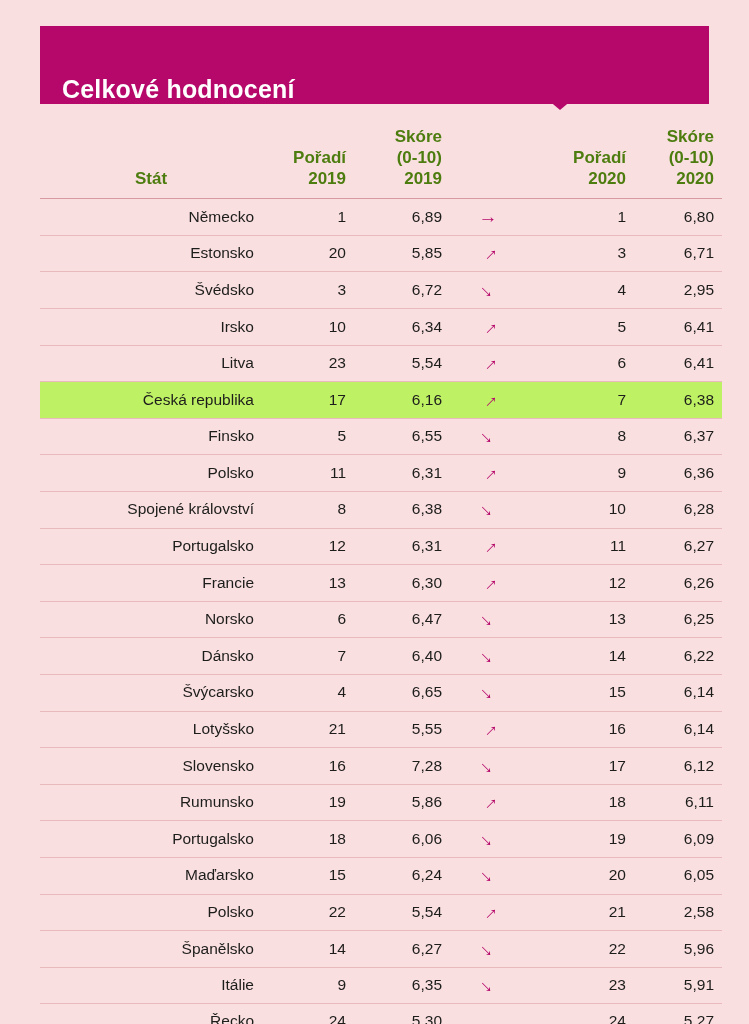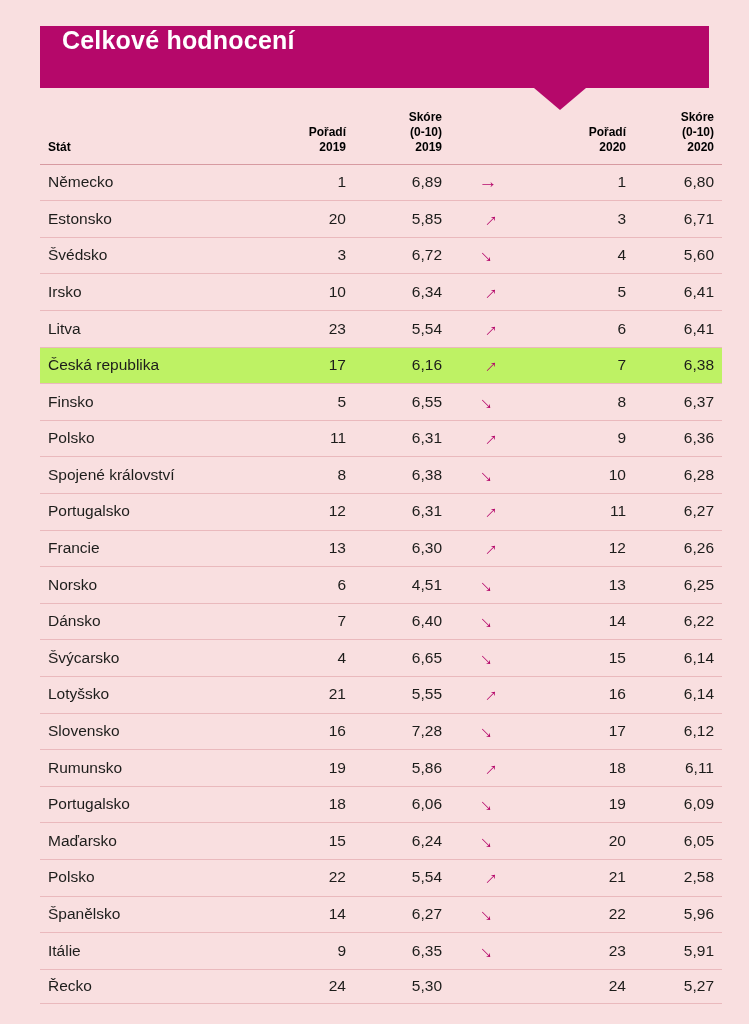--- a/index.html
+++ b/index.html
@@ -21,23 +21,23 @@
     padding: 0 40px;
   }
 
   
   .banner-wrap {
     position: relative;
     margin-top: 26px;
   }
   .banner {
     background: #b5086a;
-    height: 62px;
+    height: 78px;
     display: flex;
-    align-items: flex-start;
+    align-items: flex-end;
     padding-left: 22px;
     box-sizing: border-box;
   }
   .banner-title {
     color: #ffffff;
     font-size: 25px;
     font-weight: bold;
     letter-spacing: 0.2px;
   }
   .banner-notch {
@@ -53,43 +53,43 @@
 
   
   table {
     width: 100%;
     border-collapse: collapse;
     margin-top: 22px;
     table-layout: fixed;
   }
   thead th {
     vertical-align: bottom;
-    font-size: 12px;
+    font-size: 17px;
     font-weight: bold;
-    color: #000000;
+    color: #4d7c0f;
     padding: 0 0 9px 0;
     line-height: 1.24;
   }
-  .col-state  { width: 214px; text-align: left; padding-left: 8px !important; margin-left: 40px; }
+  .col-state  { width: 214px; text-align: center; padding-left: 8px !important; margin-left: 40px; }
   .col-rank1  { width: 92px;  text-align: right; }
   .col-score1 { width: 96px;  text-align: right; }
   .col-arrow  { width: 92px;  text-align: center; }
   .col-rank2  { width: 92px;  text-align: right; }
   .col-score2 { width: 96px;  text-align: right; padding-right: 8px !important; }
 
   tbody td {
     font-size: 15.5px;
     color: #1d1d1b;
     padding: 7.5px 0;
     border-top: 1px solid #eab9bd;
     line-height: 1.2;
   }
   tbody tr:first-child td { border-top: 1px solid #d79aa1; }
   tbody tr:last-child td  { border-bottom: 1px solid #eab9bd; }
-  td.state  { text-align: left; padding-left: 8px; }
+  td.state  { text-align: right; padding-left: 8px; }
   td.num    { text-align: right; }
   td.score2 { text-align: right; padding-right: 8px; }
   td.arrow  { text-align: center; }
 
   tr.highlight td {
     background: #bef264;
   }
 
   .arrow-glyph {
     display: inline-block;
@@ -163,21 +163,21 @@
           <td class="arrow"><span class="arrow-glyph arrow-up">→</span></td>
           <td class="num">3</td>
           <td class="score2">6,71</td>
         </tr>
         <tr>
           <td class="state">Švédsko</td>
           <td class="num">3</td>
           <td class="num">6,72</td>
           <td class="arrow"><span class="arrow-glyph arrow-down">→</span></td>
           <td class="num">4</td>
-          <td class="score2">5,60</td>
+          <td class="score2">2,95</td>
         </tr>
         <tr>
           <td class="state">Irsko</td>
           <td class="num">10</td>
           <td class="num">6,34</td>
           <td class="arrow"><span class="arrow-glyph arrow-up">→</span></td>
           <td class="num">5</td>
           <td class="score2">6,41</td>
         </tr>
         <tr>
@@ -232,21 +232,21 @@
           <td class="state">Francie</td>
           <td class="num">13</td>
           <td class="num">6,30</td>
           <td class="arrow"><span class="arrow-glyph arrow-up">→</span></td>
           <td class="num">12</td>
           <td class="score2">6,26</td>
         </tr>
         <tr>
           <td class="state">Norsko</td>
           <td class="num">6</td>
-          <td class="num">4,51</td>
+          <td class="num">6,47</td>
           <td class="arrow"><span class="arrow-glyph arrow-down">→</span></td>
           <td class="num">13</td>
           <td class="score2">6,25</td>
         </tr>
         <tr>
           <td class="state">Dánsko</td>
           <td class="num">7</td>
           <td class="num">6,40</td>
           <td class="arrow"><span class="arrow-glyph arrow-down">→</span></td>
           <td class="num">14</td>

